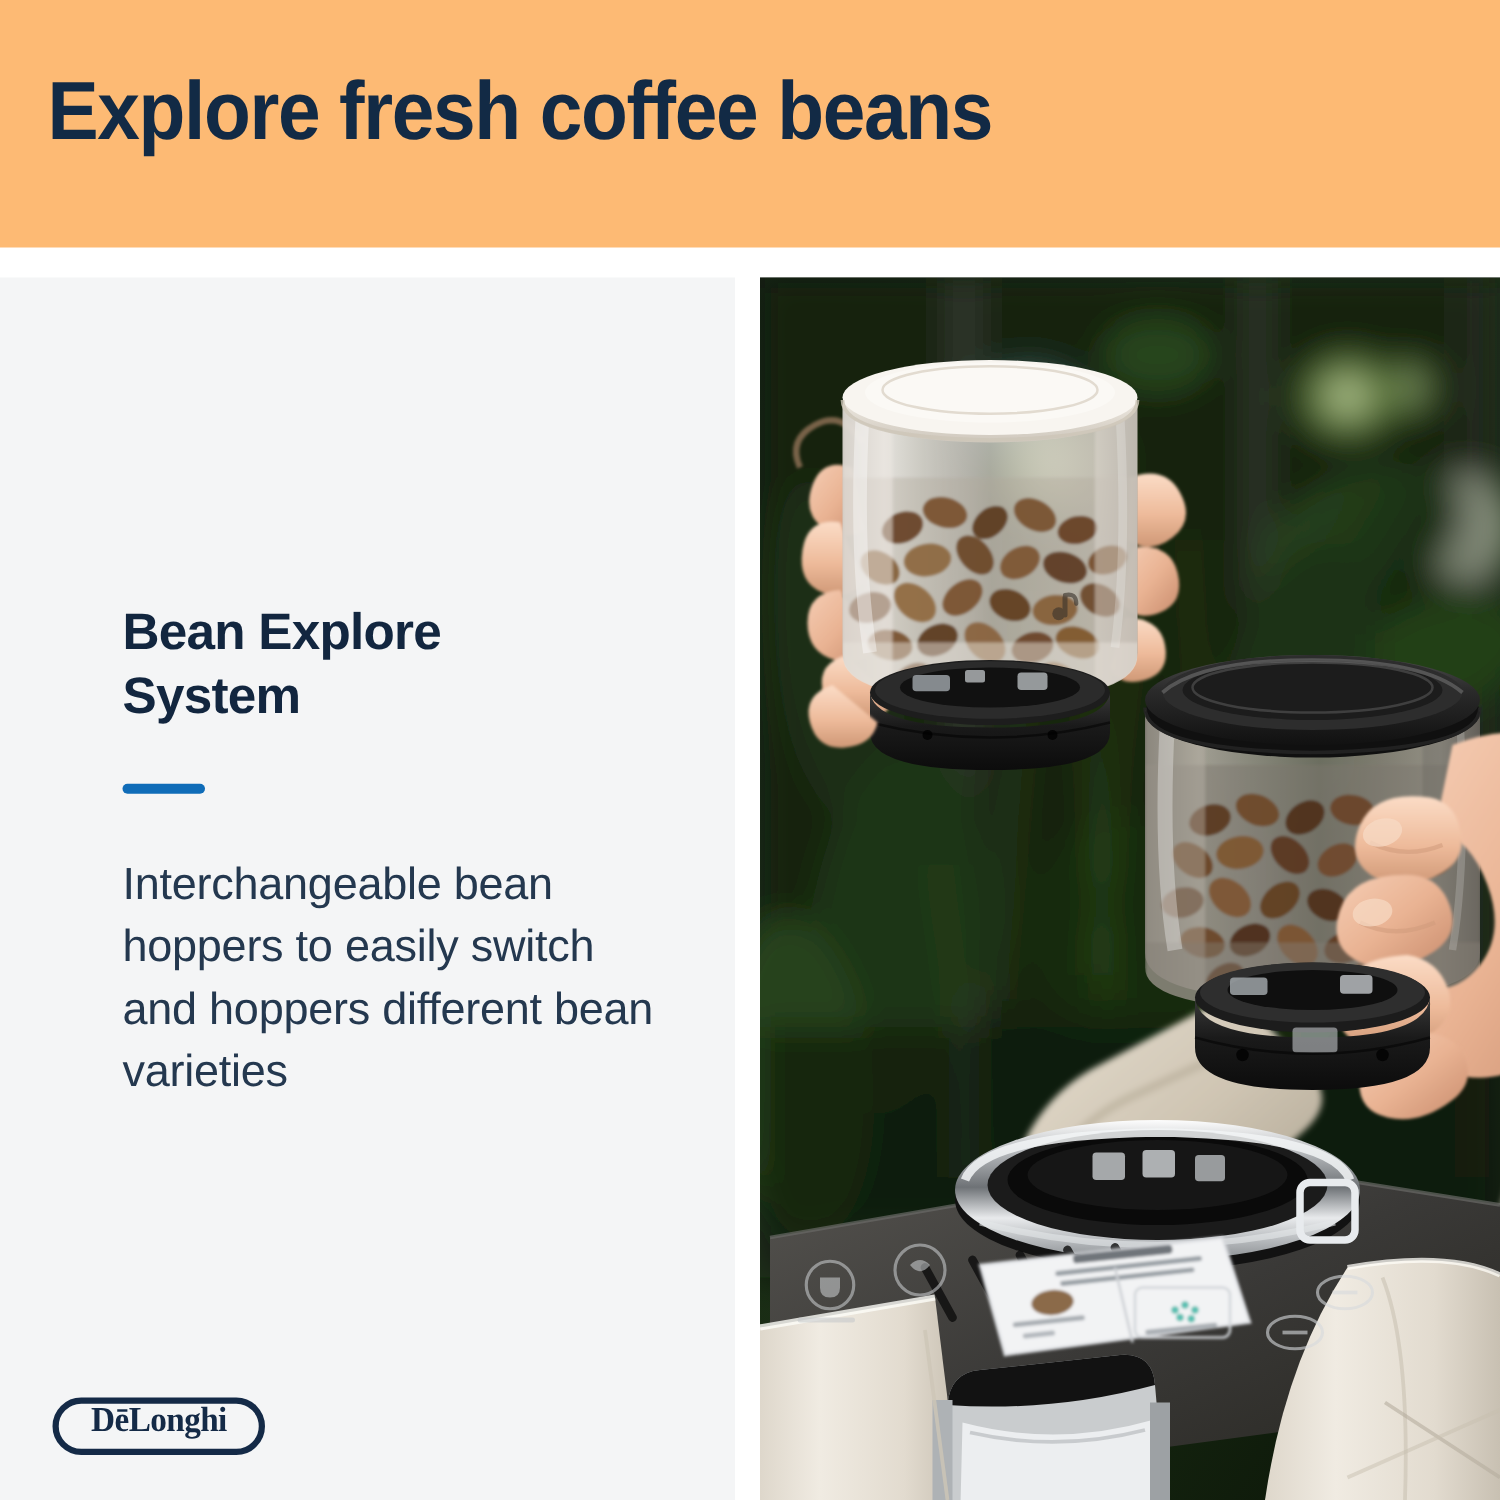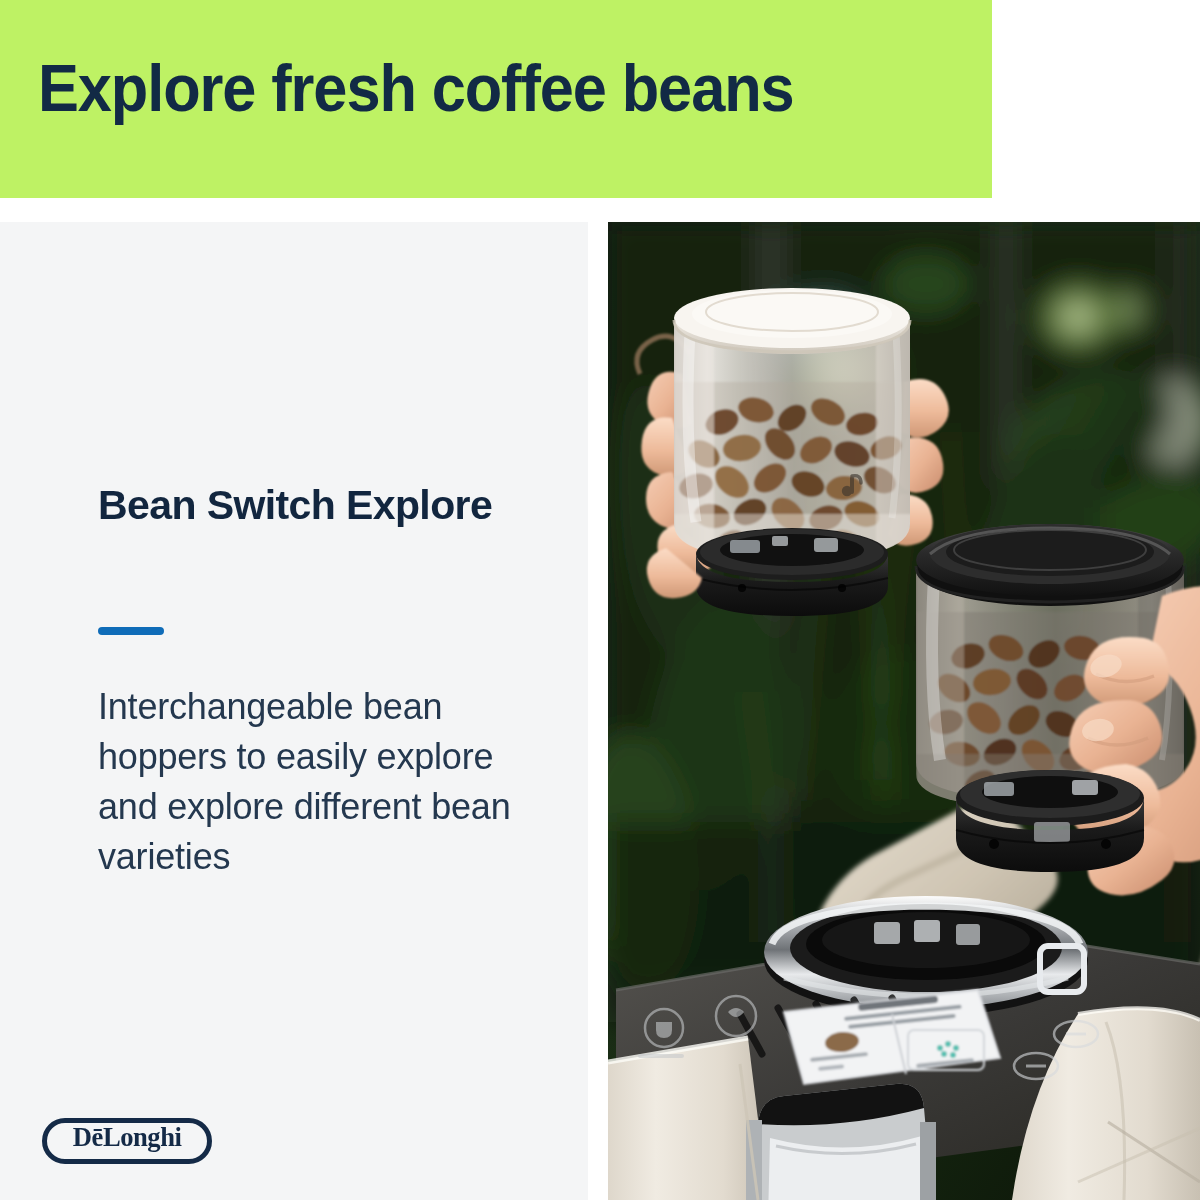--- a/index.html
+++ b/index.html
@@ -7,22 +7,22 @@
     width:1200px; height:1200px;
     background:#ffffff;
     font-family:"Liberation Sans", sans-serif;
     overflow:hidden;
   }
 
   .page { position:relative; width:1200px; height:1200px; background:#ffffff; }
 
   
   .header {
-    position:absolute; left:0; top:0; width:992px; height:198px;
-    background:#bef264;
+    position:absolute; left:0; top:0; width:1200px; height:198px;
+    background:#fdba74;
   }
   .header-title {
     position:absolute; left:38px; top:50px;
     font-family:"Liberation Sans", sans-serif;
     font-weight:bold;
     font-size:66px;
     line-height:76px;
     letter-spacing:-1.2px;
     color:#122a45;
     transform:scaleX(0.93);
@@ -99,25 +99,25 @@
 <div class="page">
 
   <div class="header">
     <div class="header-title">Explore fresh coffee beans</div>
   </div>
 
   <div class="content">
 
     <div class="left-panel">
 
-      <div class="feature-heading">Bean Switch Explore</div>
+      <div class="feature-heading">Bean Explore System</div>
 
       <div class="accent-bar"></div>
 
-      <div class="feature-body">Interchangeable bean hoppers to easily explore and explore different bean varieties</div>
+      <div class="feature-body">Interchangeable bean hoppers to easily switch and hoppers different bean varieties</div>
     </div>
 
     <div class="photo">
       <svg class="photo-svg" viewBox="0 0 592 978" preserveAspectRatio="xMidYMid slice">
         <defs>
 
           <linearGradient id="bgGreen" x1="0" y1="0" x2="1" y2="1">
             <stop offset="0%" stop-color="#101d0d"></stop>
             <stop offset="35%" stop-color="#1b2f16"></stop>
             <stop offset="70%" stop-color="#14240f"></stop>

